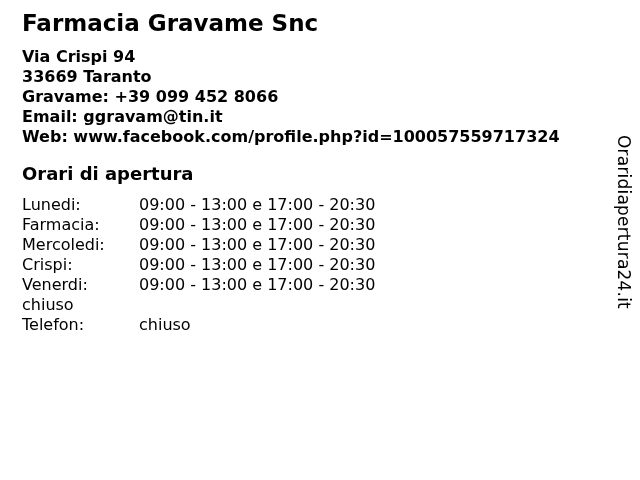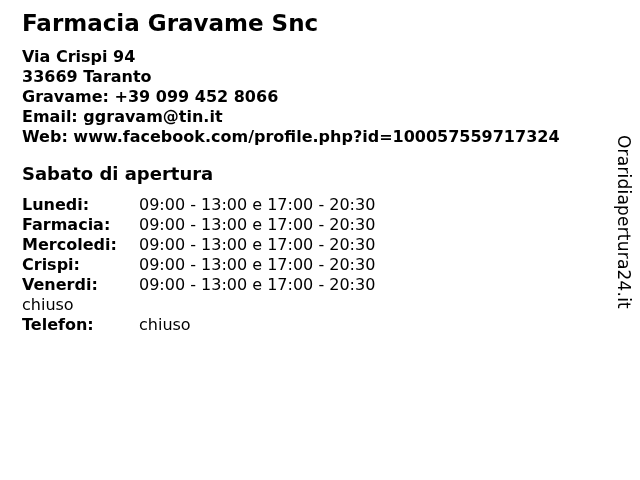--- a/index.html
+++ b/index.html
@@ -47,21 +47,20 @@
     font-size: 16px;
     line-height: 20px;
   }
   .hours-row {
     display: flex;
     white-space: nowrap;
   }
   .hours-row .day {
     width: 117px;
     flex: 0 0 117px;
-    font-weight: bold;
   }
   .watermark {
     position: absolute;
     top: 135px;
     right: 8px;
     writing-mode: vertical-rl;
     font-size: 17px;
     line-height: 17px;
     letter-spacing: 0.2px;
     color: #000000;
@@ -85,21 +84,21 @@
     <div class="contact-line">
       <span>Email:</span>
       <span>ggravam@tin.it</span>
     </div>
     <div class="contact-line">
       <span>Web:</span>
       <span>www.facebook.com/profile.php?id=100057559717324</span>
     </div>
   </div>
 
-  <div class="hours-heading">Sabato di apertura</div>
+  <div class="hours-heading">Orari di apertura</div>
 
   <div class="hours-table" id="hours-table">
       <div class="hours-row">
         <span class="day">Lunedi:</span>
         <span class="hours">09:00 - 13:00 e 17:00 - 20:30</span>
       </div>
       <div class="hours-row">
         <span class="day">Farmacia:</span>
         <span class="hours">09:00 - 13:00 e 17:00 - 20:30</span>
       </div>

